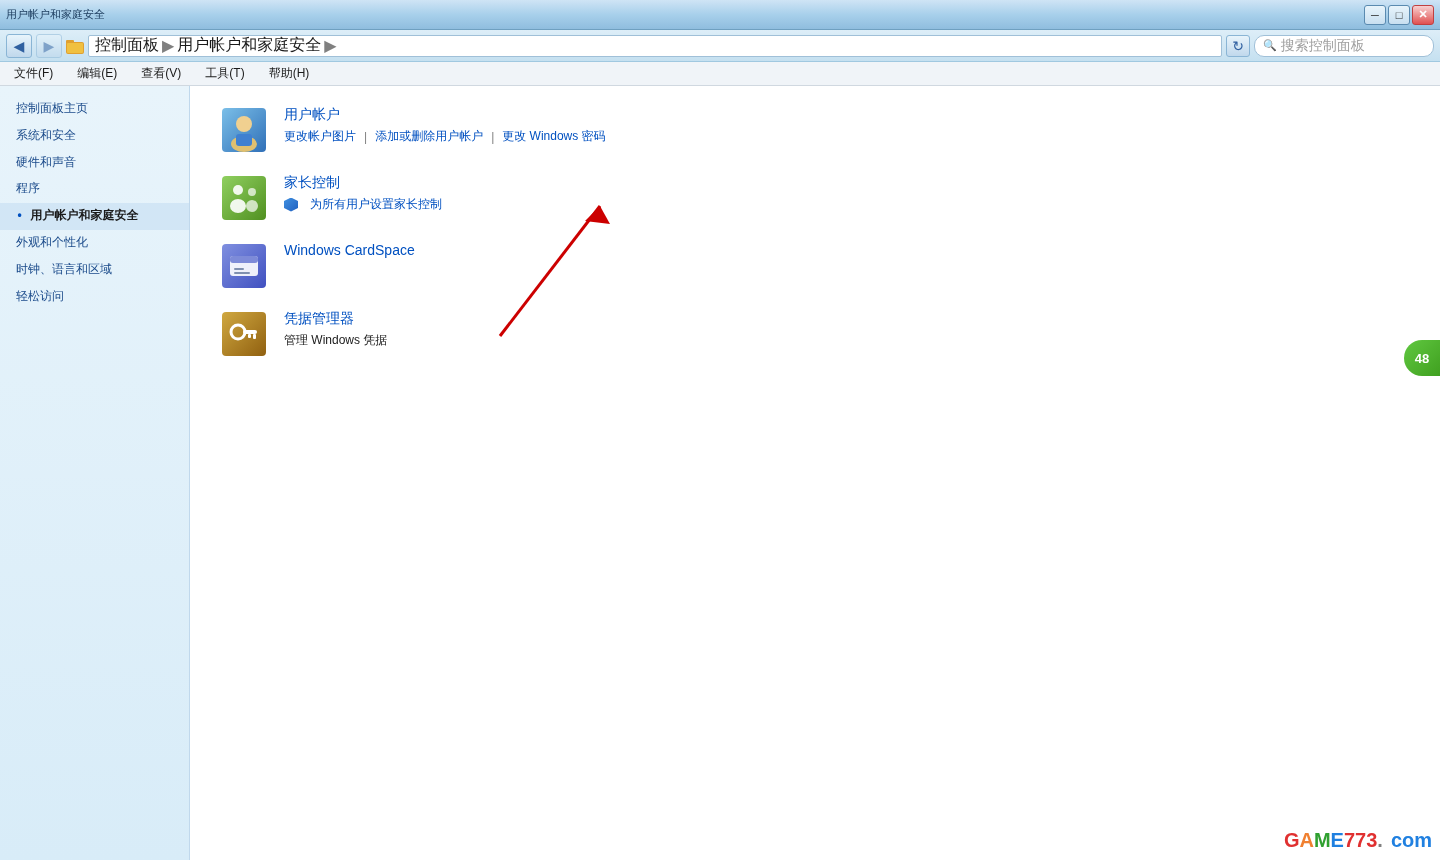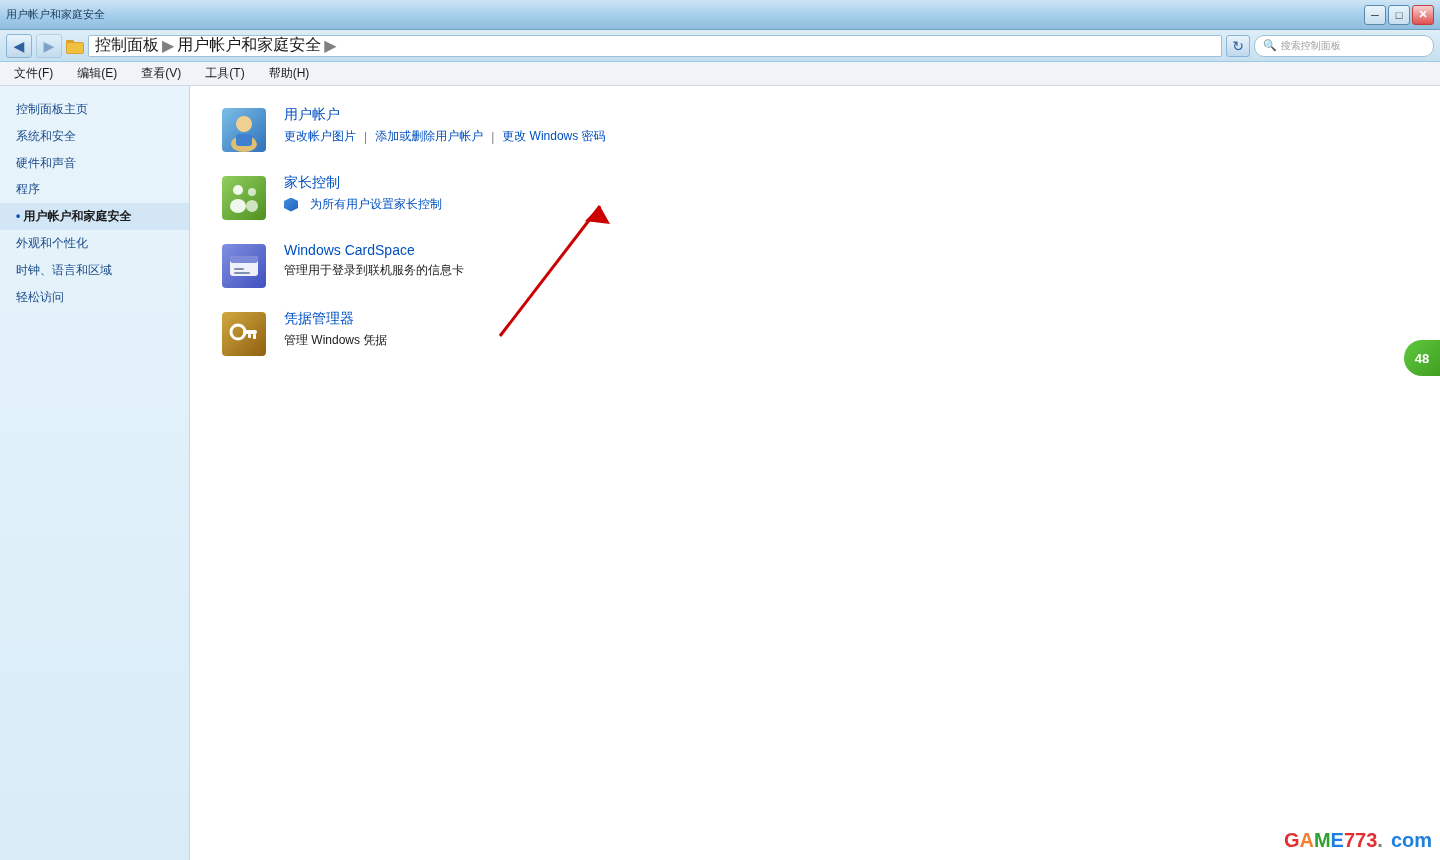--- a/index.html
+++ b/index.html
@@ -137,20 +137,21 @@
       height: calc(860px - 30px - 32px - 24px);
     }
 
     
     .sidebar {
       width: 190px;
       background: linear-gradient(to bottom, #e8f4fb 0%, #d8ecf8 100%);
       border-right: 1px solid #c0d8ec;
       padding: 10px 0;
       overflow-y: auto;
+      font-family: Liberation Mono, monospace;
     }
     .sidebar-item {
       padding: 5px 16px;
       cursor: pointer;
       font-size: 12px;
       color: #1a4a8a;
       text-decoration: none;
       display: block;
       line-height: 1.4;
     }
@@ -291,21 +292,21 @@
   </svg>
   <div class="address-path">
     <span>控制面板</span>
     <span class="path-sep"> ▶ </span>
     <span>用户帐户和家庭安全</span>
     <span class="path-sep"> ▶ </span>
   </div>
   <div class="refresh-btn">↻</div>
   <div class="search-box">
     <span>🔍</span>
-    <span style="color:#a0a0a0;font-size:10px;">搜索控制面板</span>
+    <span style="color:#a0a0a0;font-size:14px;">搜索控制面板</span>
   </div>
 </div>
 
 <div class="menu-bar">
   <div class="menu-item">文件(F)</div>
   <div class="menu-item">编辑(E)</div>
   <div class="menu-item">查看(V)</div>
   <div class="menu-item">工具(T)</div>
   <div class="menu-item">帮助(H)</div>
 </div>
@@ -391,21 +392,20 @@
           <rect width="44" height="44" rx="4" fill="url(#bg3)"></rect>
 
           <rect x="8" y="12" width="28" height="20" rx="3" fill="#fff" opacity="0.9"></rect>
           <rect x="8" y="12" width="28" height="7" rx="3" fill="#6070d0" opacity="0.8"></rect>
           <rect x="12" y="24" width="10" height="2" rx="1" fill="#8090b0"></rect>
           <rect x="12" y="28" width="16" height="2" rx="1" fill="#8090b0"></rect>
         </svg>
       </div>
       <div class="cp-info">
         <div class="cp-title">Windows CardSpace</div>
-        <div class="cp-desc">管理用于登录到联机服务的信息卡</div>
       </div>
     </div>
 
     <div class="cp-section">
       <div class="cp-icon">
         <svg width="44" height="44" viewBox="0 0 44 44">
           <defs>
             <linearGradient id="bg4" x1="0%" y1="0%" x2="100%" y2="100%">
               <stop offset="0%" style="stop-color:#d0a840"></stop>
               <stop offset="100%" style="stop-color:#906010"></stop>

